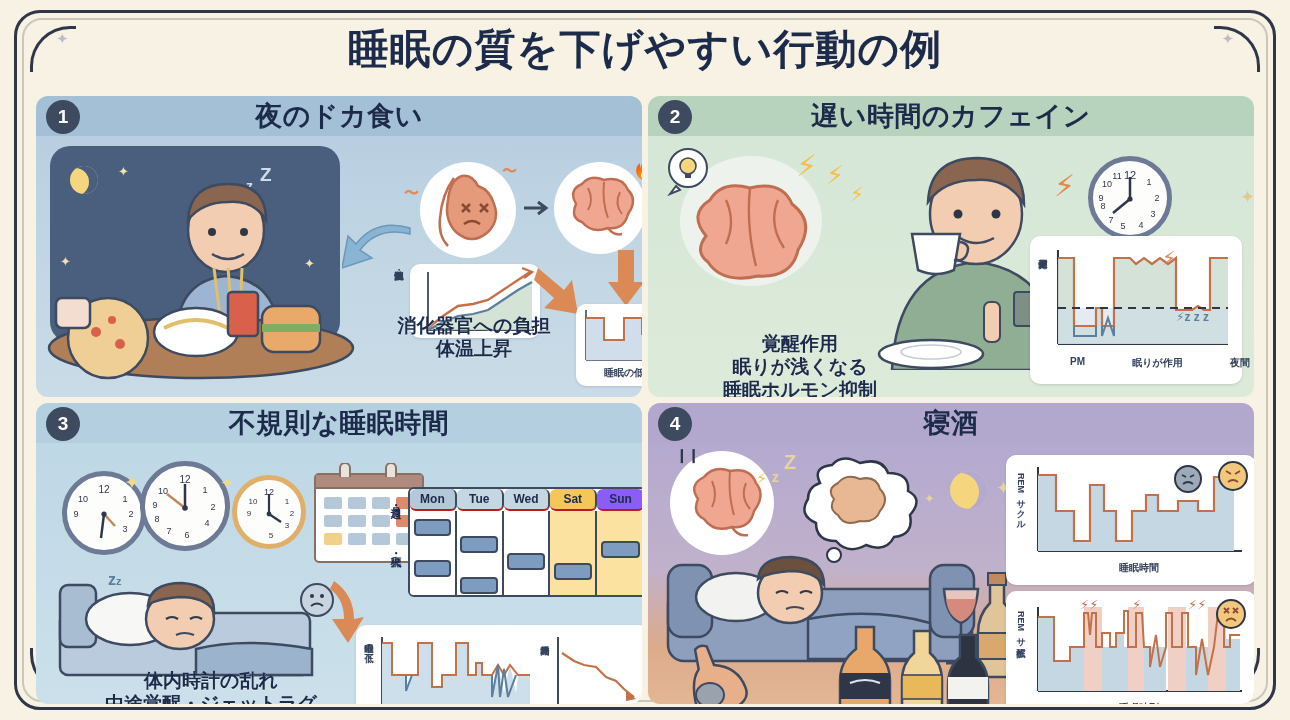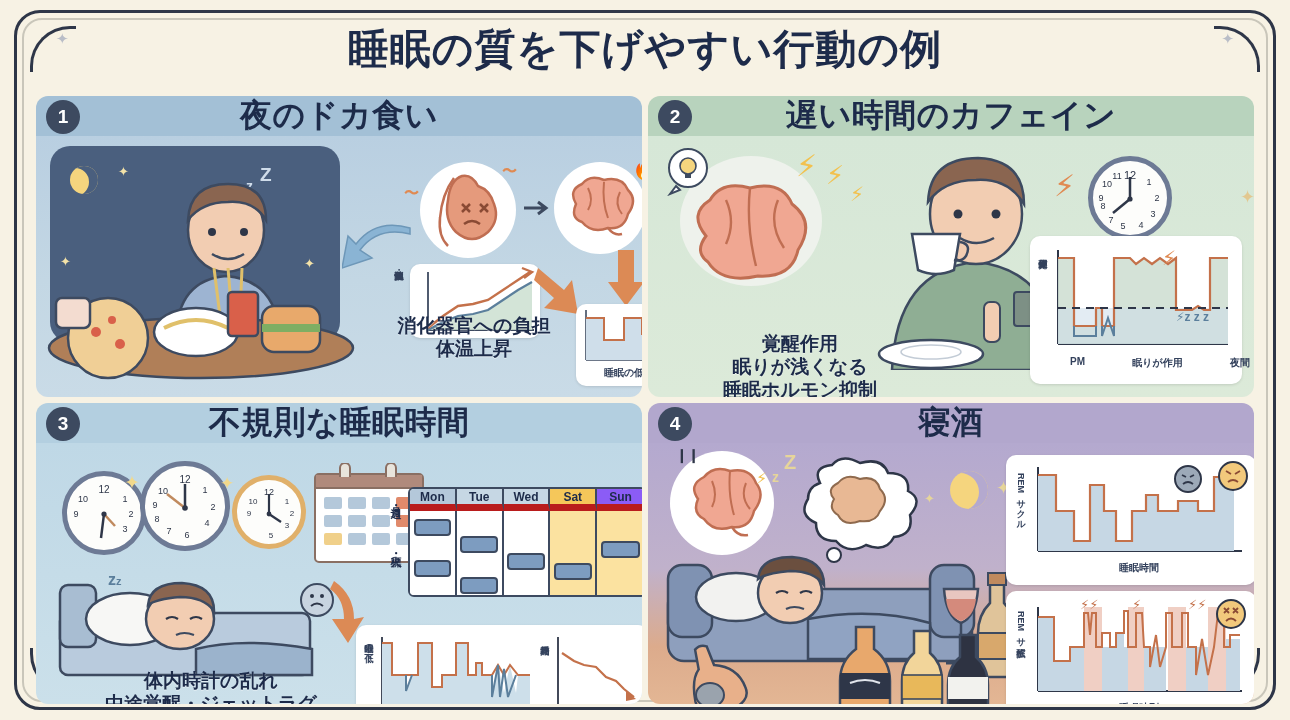--- a/index.html
+++ b/index.html
@@ -71,21 +71,21 @@
     display: flex; align-items: center; justify-content: center;
   }
   .num-badge {
     position: absolute; left: 10px; top: 4px;
     width: 34px; height: 34px; border-radius: 50%;
     background: #3d4a60; color: #fff;
     display: flex; align-items: center; justify-content: center;
     font-size: 19px; font-weight: 700;
   }
   .panel-title {
-    font-size: 32px; font-weight: 700; color: #1d2b4a; letter-spacing: 0.5px;
+    font-size: 27px; font-weight: 700; color: #1d2b4a; letter-spacing: 0.5px;
   }
   .panel-body { position: relative; height: calc(100% - 40px); }
 
   
   .p1 .panel-head { background: #a3c0d6; }
   .p1 .panel-body { background: linear-gradient(180deg,#b9cfe1 0%, #c3d7e4 55%, #c9dbe7 100%); }
   .p2 .panel-head { background: #b8d3bd; }
   .p2 .panel-body { background: linear-gradient(180deg,#d6e7d7 0%, #dcead9 100%); }
   .p3 .panel-head { background: #b3cfe0; }
   .p3 .panel-body { background: linear-gradient(180deg,#bfd8e6 0%, #cbe0ea 100%); }
@@ -144,22 +144,23 @@
   
   .week-table {
     position: absolute;
     border: 2px solid #3d4a60; border-radius: 6px;
     overflow: hidden; background: #fff;
     display: grid;
   }
   .wt-head {
     font-size: 12px; font-weight: 700; color: #1d2b4a;
     display: flex; align-items: center; justify-content: center;
-    border-right: 2px solid #3d4a60; border-bottom: 7px solid #b91c1c;
+    border-right: 2px solid #3d4a60; border-bottom: 2px solid #b91c1c;
     height: 22px;
+    border-radius: 6px;
   }
   .wt-cell {
     border-right: 2px solid #3d4a60;
     position: relative;
   }
   .wt-bar {
     position: absolute; left: 8%; width: 84%; height: 17px;
     background: #7d9cc0; border: 2px solid #3d4a60; border-radius: 4px;
   }
   .side-label {

